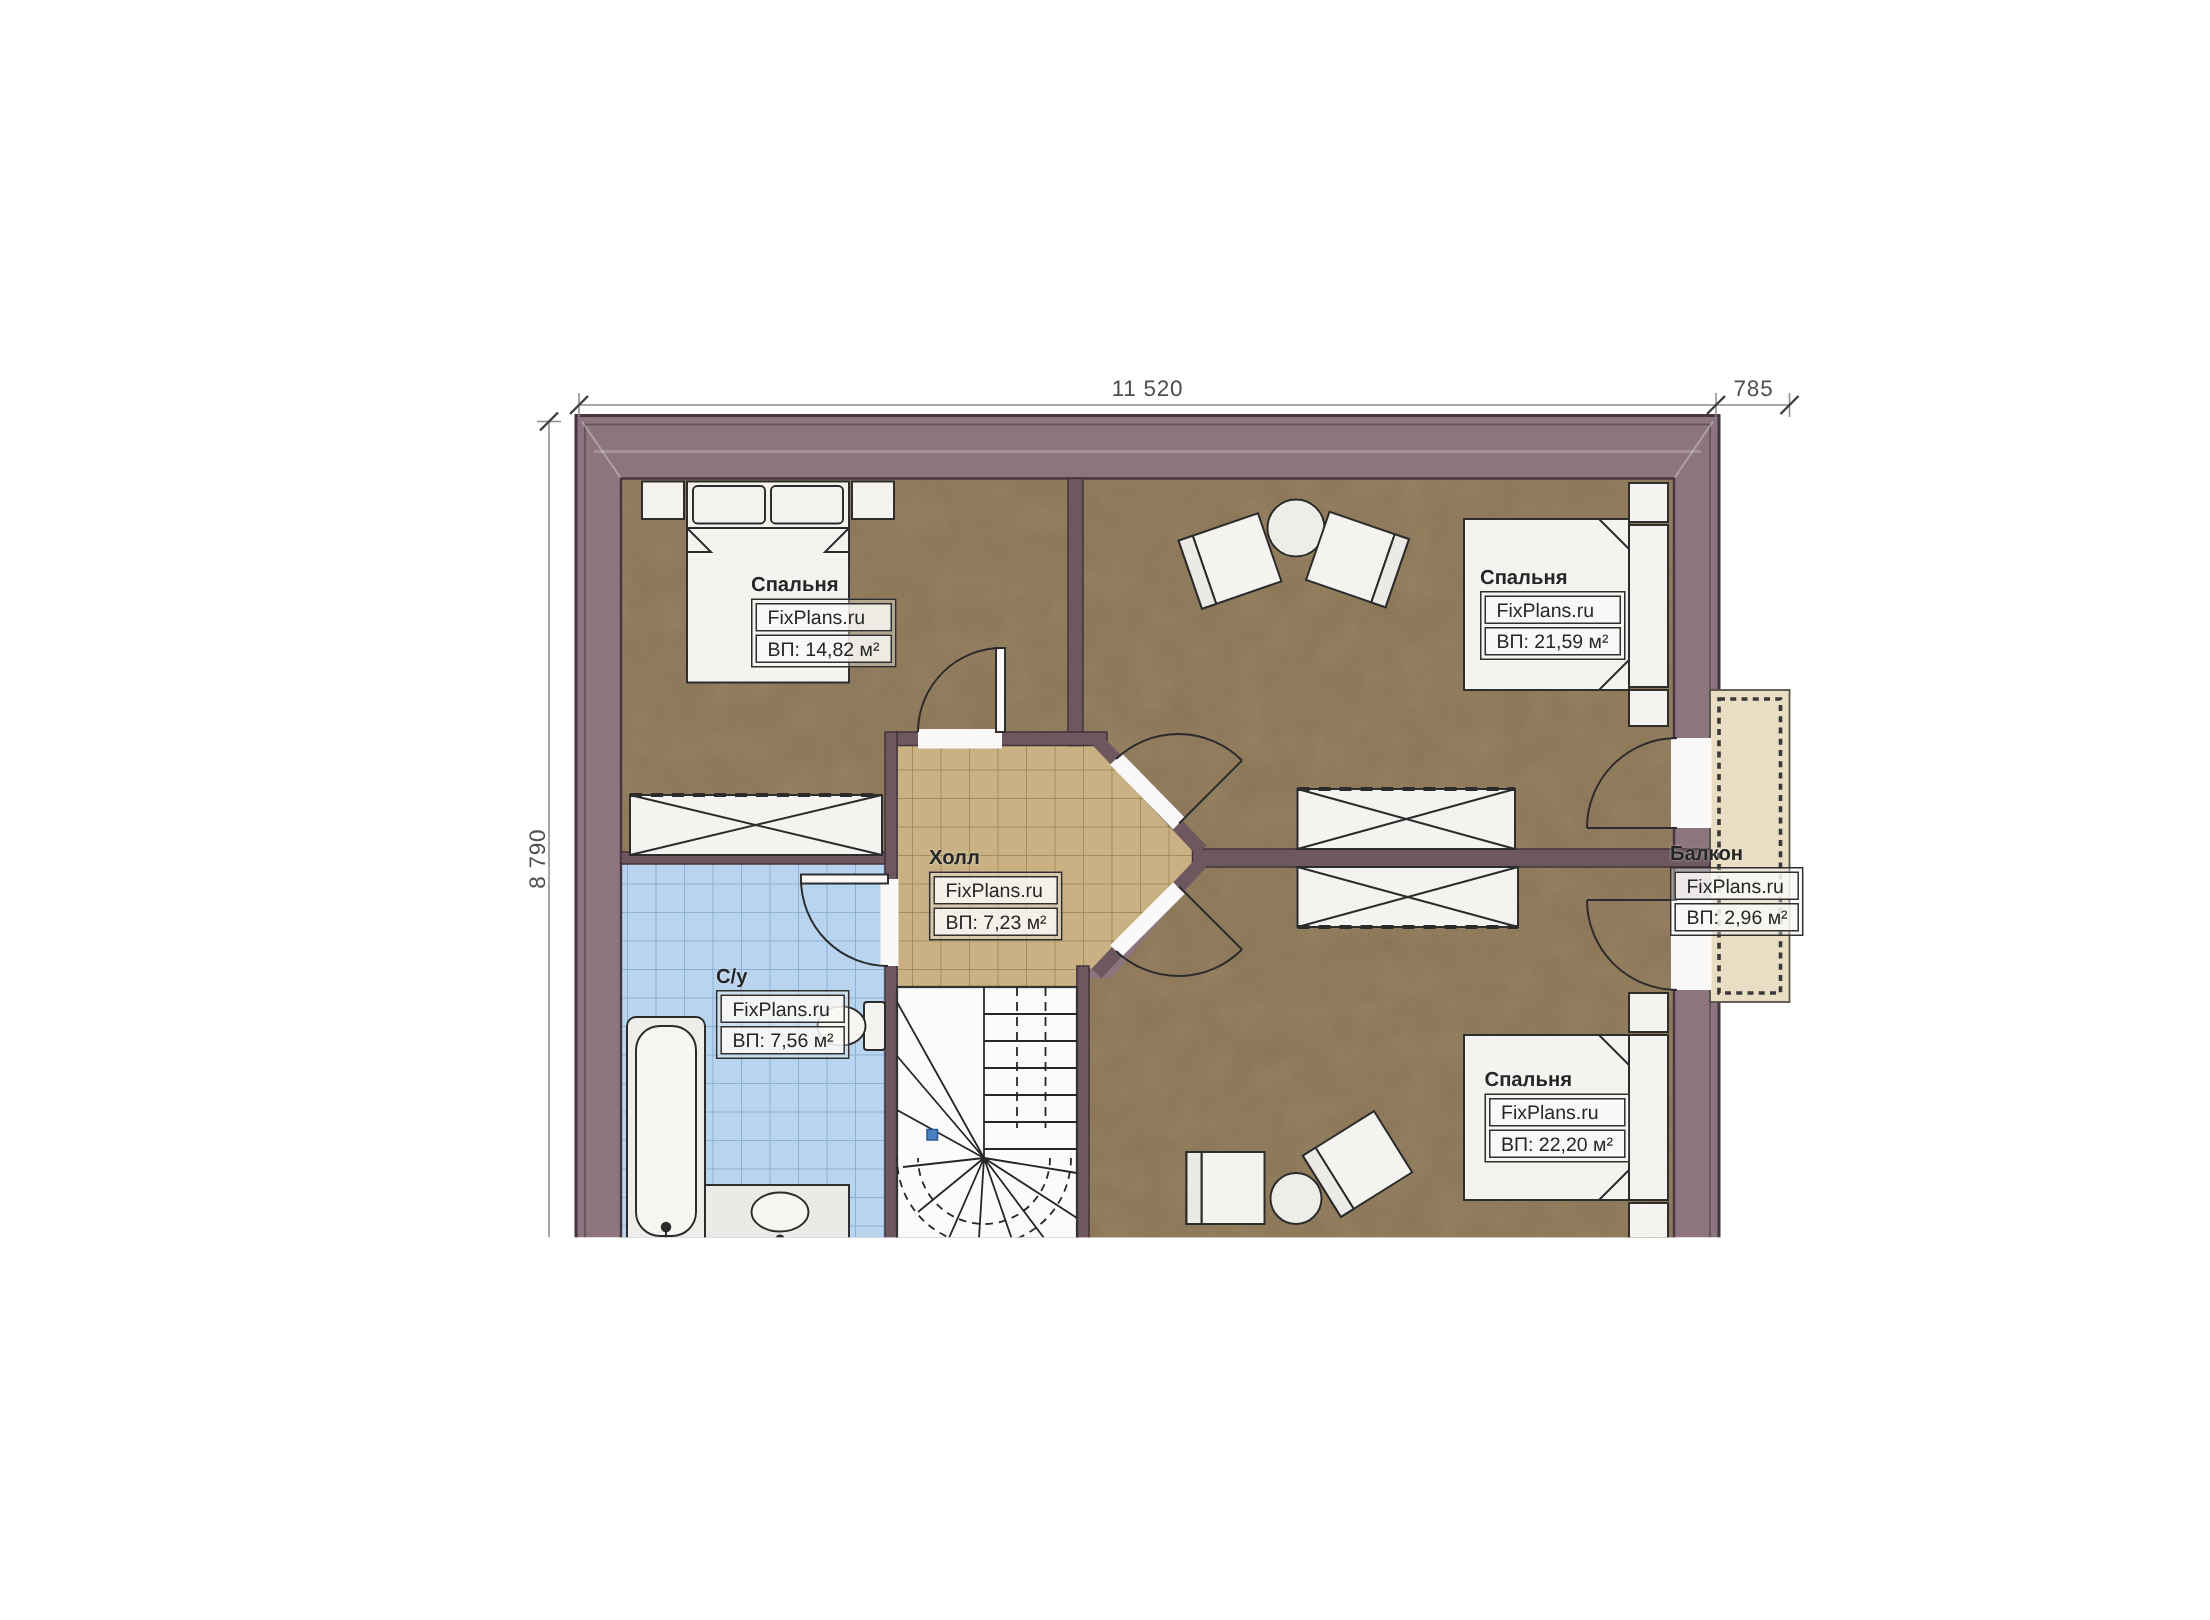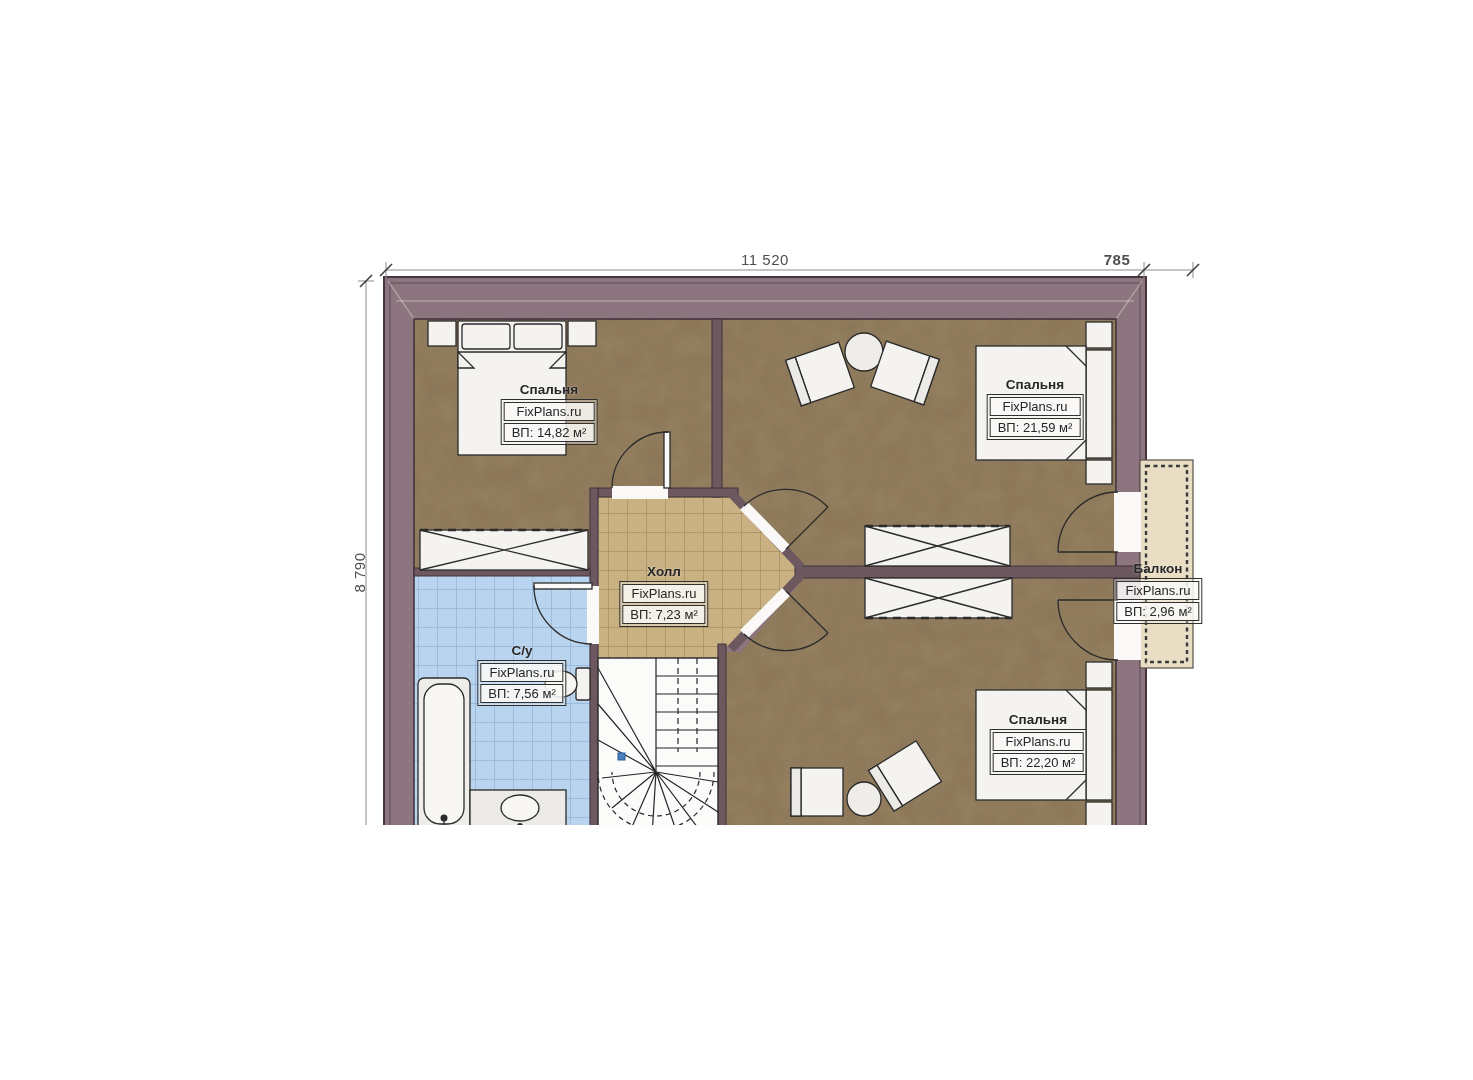--- a/index.html
+++ b/index.html
@@ -6,21 +6,21 @@
   #canvas{
     position:relative;width:1473px;height:825px;background:#ffffff;overflow:hidden;
     font-family:"Liberation Sans", sans-serif;
   }
   #plan-svg{position:absolute;left:0;top:0;}
   .dim-text{
     position:absolute;color:#4f4f4f;font-size:15px;white-space:nowrap;
     transform:translateX(-50%);letter-spacing:.5px;
   }
   .dim-text.vert{transform:rotate(-90deg);transform-origin:center;width:64px;text-align:center;}
-  .room-label{position:absolute;transform:translateX(-50%);text-align:center;z-index:5;}
+  .room-label{position:absolute;transform:translateX(-50%);z-index:5;}
   .room-name{
     font-size:13.5px;font-weight:bold;color:#262626;margin-bottom:2px;white-space:nowrap;
     text-shadow:0 0 2px rgba(255,255,255,.6);
   }
   .label-frame{
     display:inline-block;border:1.5px solid #2f2f2f;padding:2px;
     background:rgba(250,249,246,.35);
   }
   .label-cell{
     border:1.5px solid #2f2f2f;background:rgba(250,249,246,.82);
@@ -250,21 +250,21 @@
     <line x1="358" y1="281" x2="374" y2="281"></line>
     <line x1="358" y1="866" x2="374" y2="866"></line>
     <g stroke="#3f3f3f" stroke-width="1.6">
       <line x1="360" y1="287" x2="372" y2="275"></line>
       <line x1="360" y1="872" x2="372" y2="860"></line>
     </g>
   </g>
 </svg>
 
 <div class="dim-text" style="left:765px;top:251px;">11 520</div>
-<div class="dim-text" style="left:1117px;top:251px;font-weight:bold;">785</div>
+<div class="dim-text" style="left:1169px;top:251px;">785</div>
 <div class="dim-text vert" style="left:327px;top:564px;">8 790</div>
 
 <div class="room-label" style="left:549px;top:382px;">
   <div class="room-name">Спальня</div>
   <div class="label-frame">
     <div class="label-cell">FixPlans.ru</div>
     <div class="label-cell">ВП: 14,82 м²</div>
   </div>
 </div>
 

